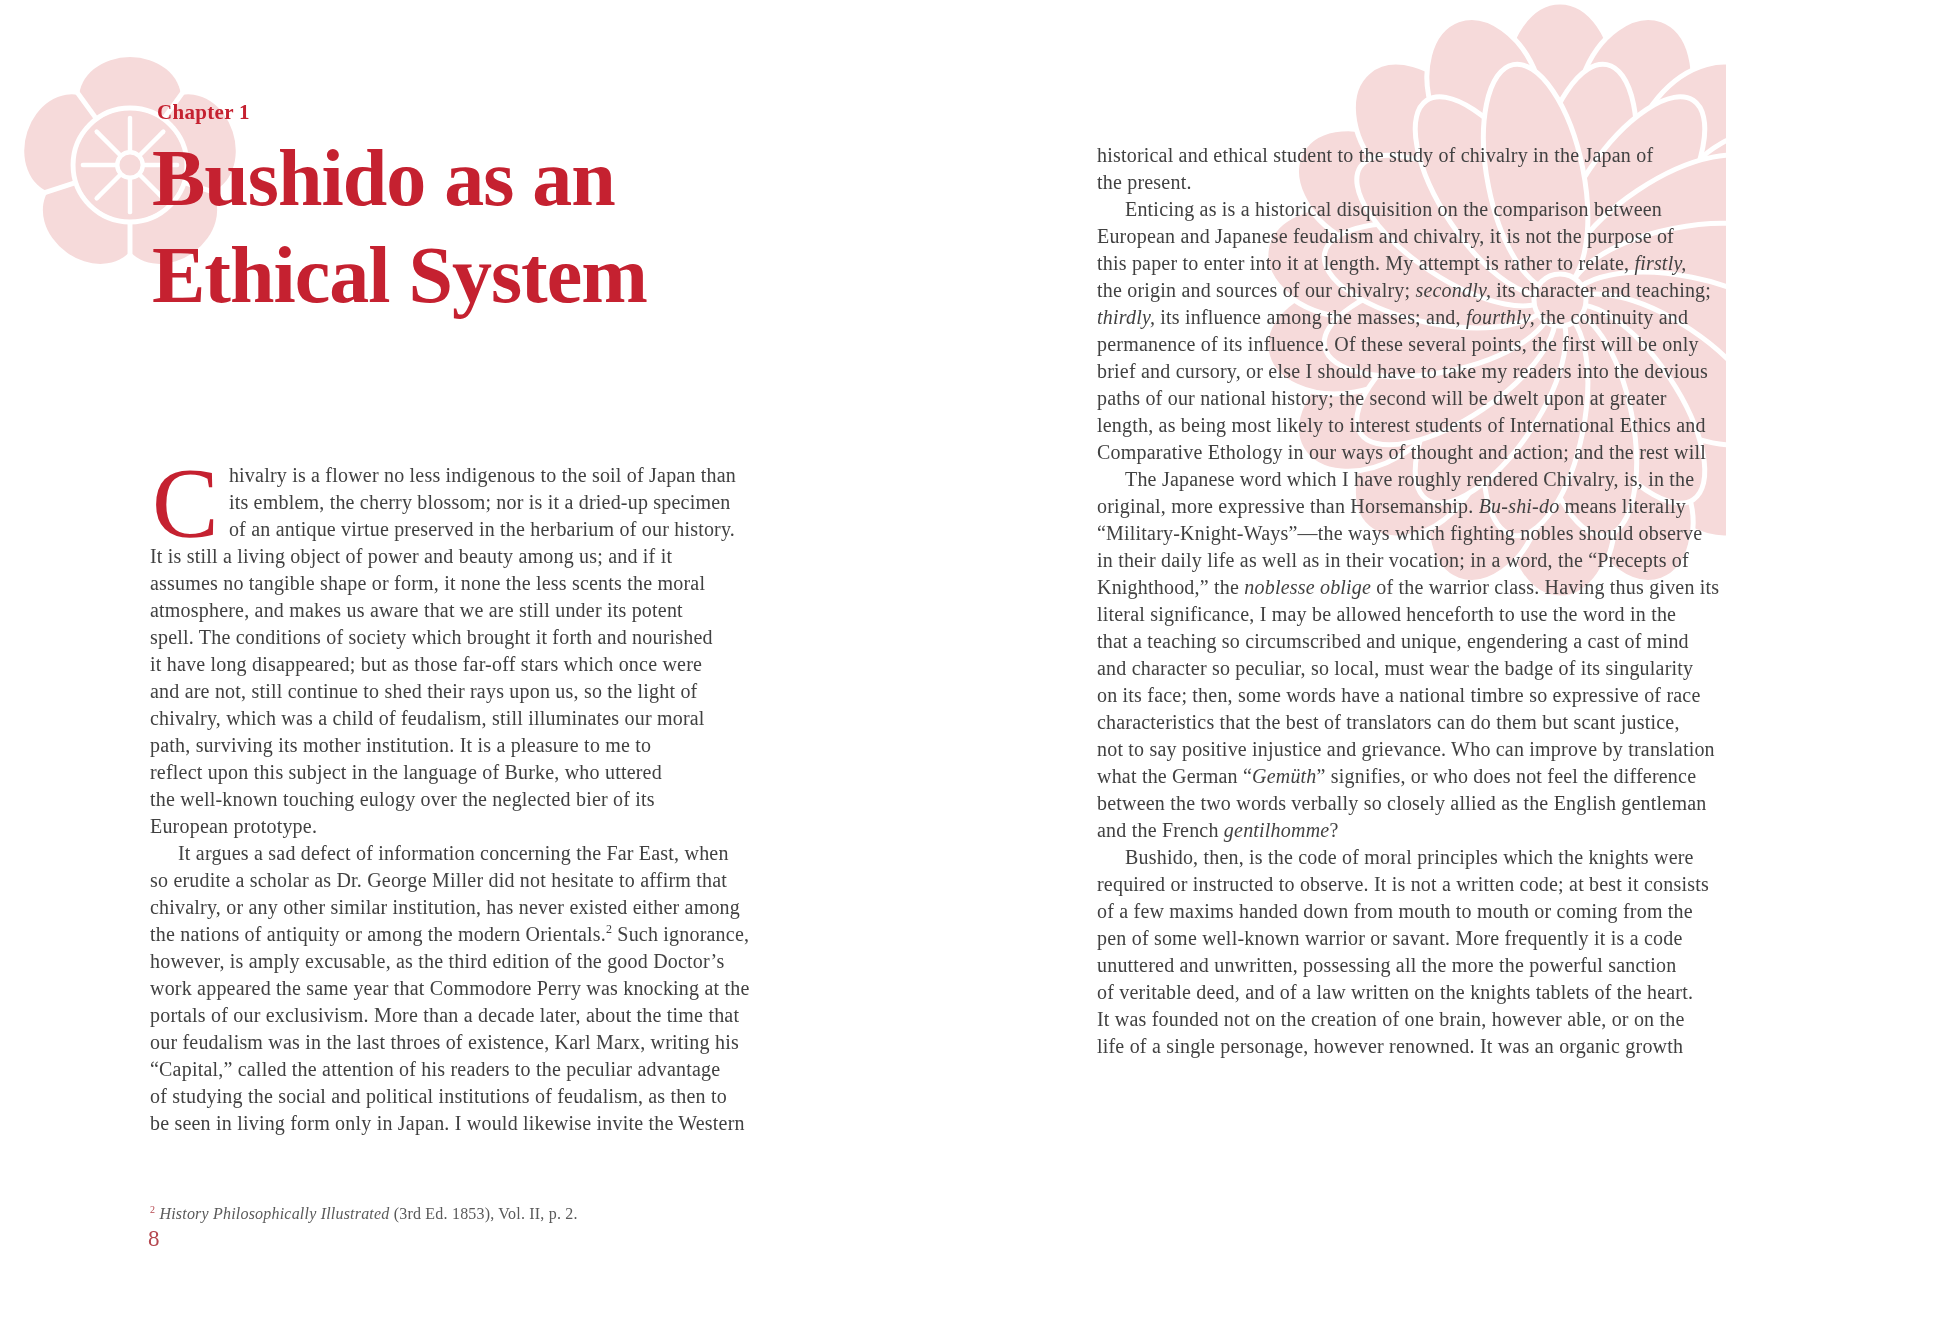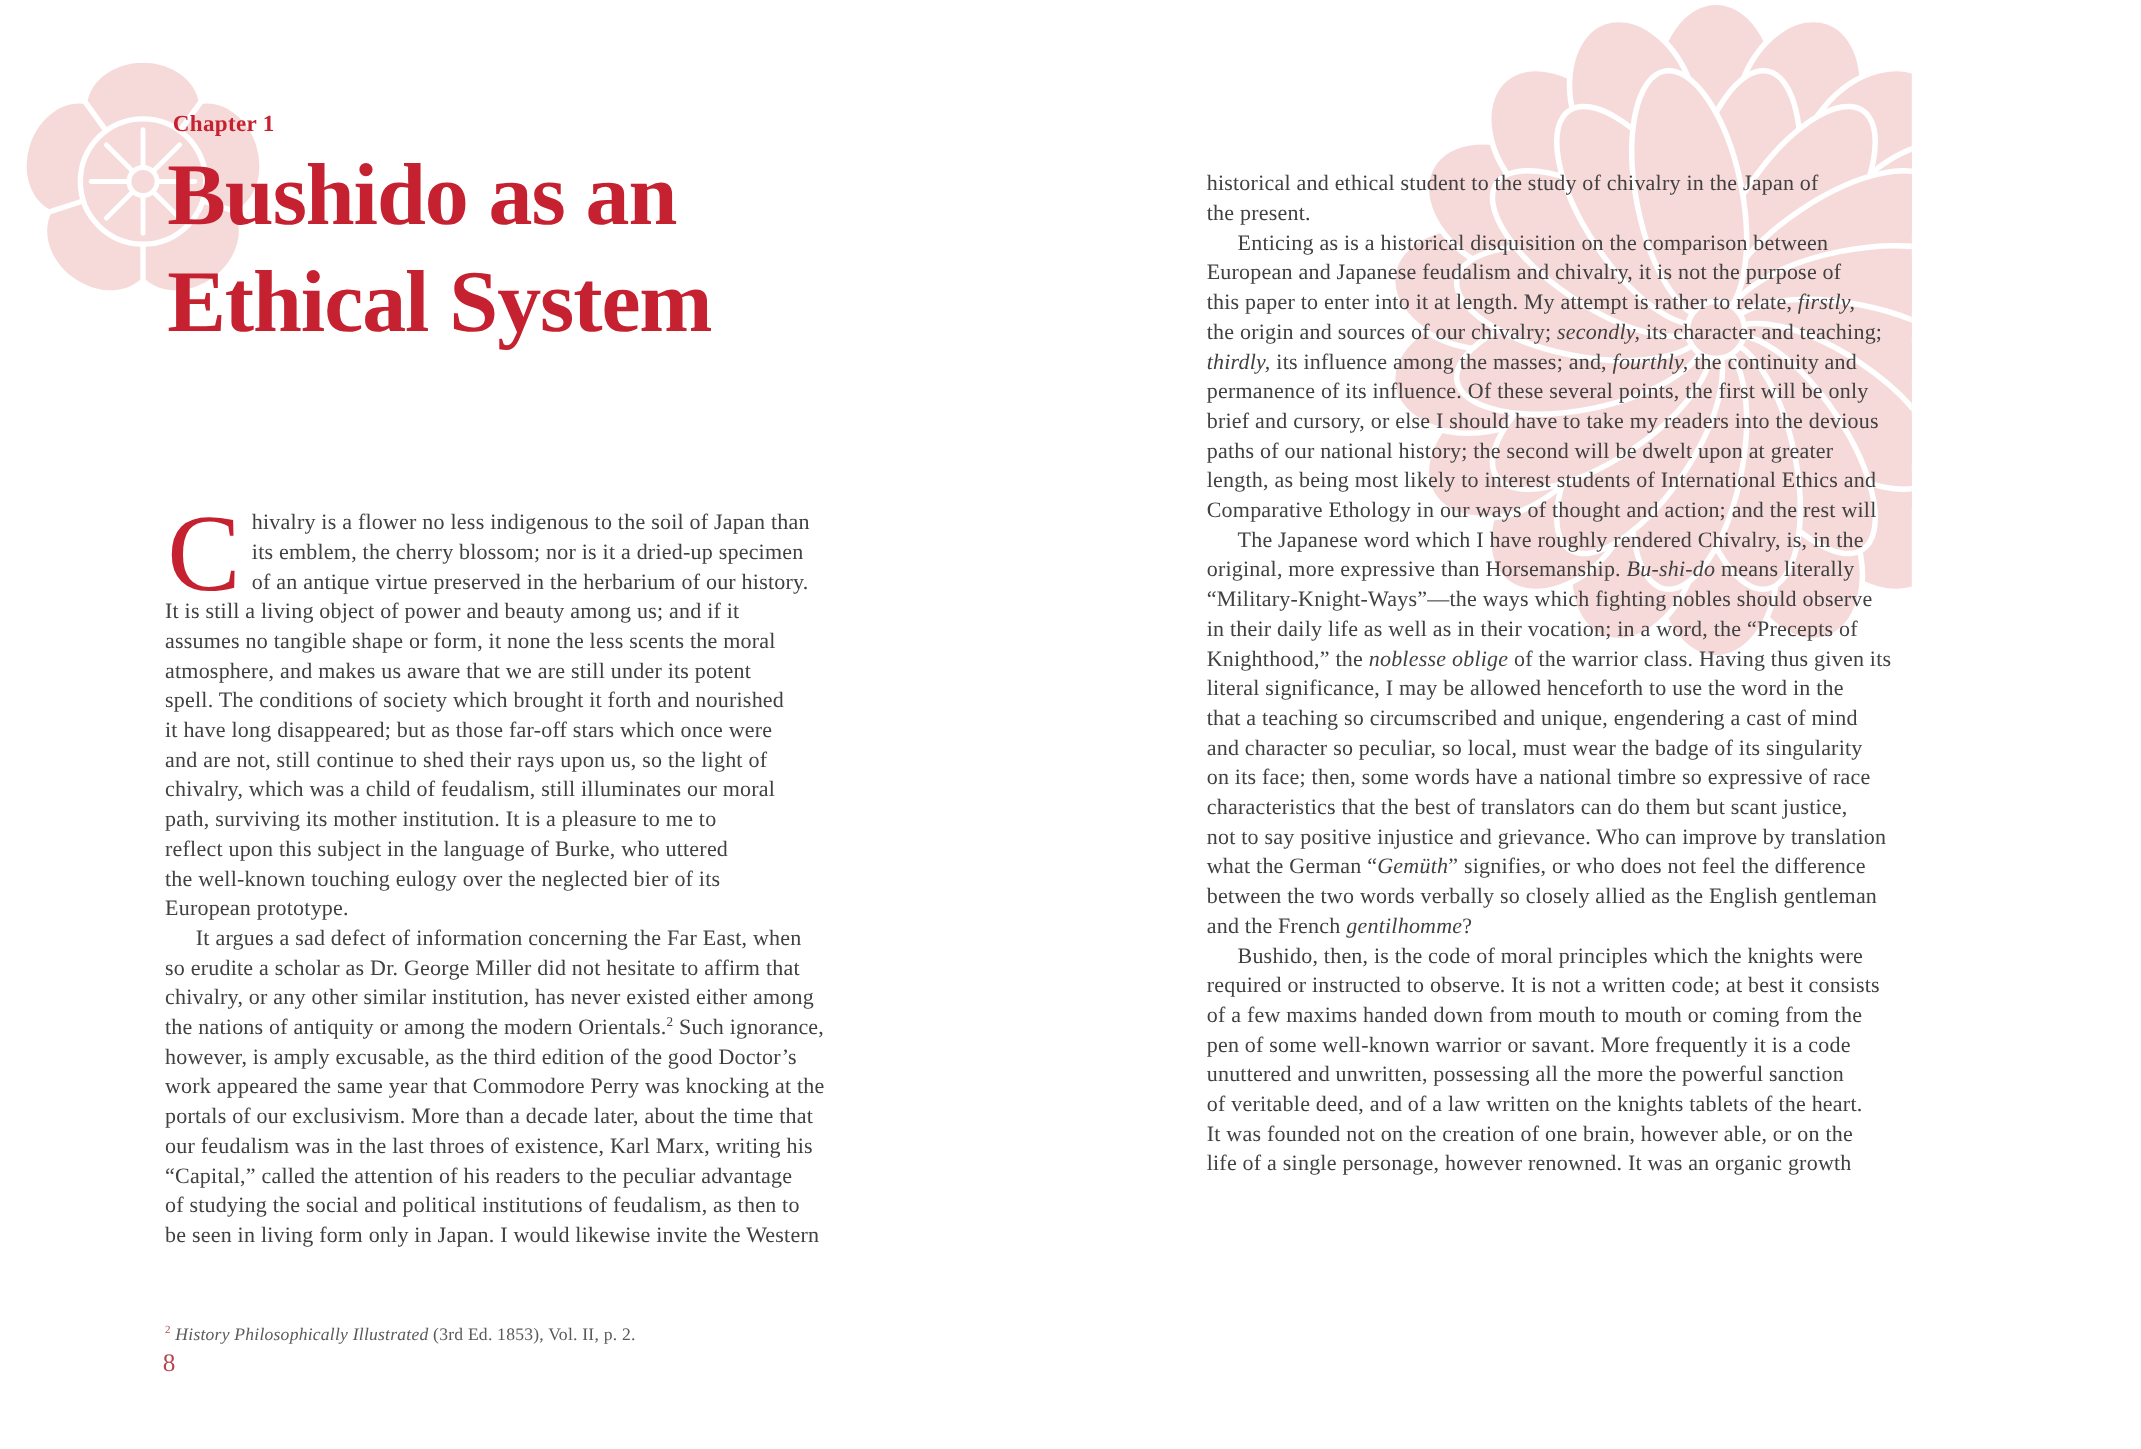--- a/index.html
+++ b/index.html
@@ -5,40 +5,40 @@
   :root{
     --accent-red:#c52130;
     --page-number-red:#b5474f;
     --body-text:#414141;
     --blossom-pink:#f6dada;
     --footnote-text:#5a5a5a;
   }
   html,body{margin:0;padding:0;background:#ffffff;}
   .spread{
     position:relative;width:1726px;height:1317px;background:#ffffff;overflow:hidden;
-    font-family:"Liberation Serif","DejaVu Serif",serif;color:var(--body-text);padding-left:12px;
+    font-family:"Liberation Serif","DejaVu Serif",serif;color:var(--body-text);
   }
   .decoration{position:absolute;pointer-events:none;}
   .crest-left{left:22px;top:57px;width:216px;height:216px;}
   .kiku{left:1260px;top:0px;width:600px;height:600px;}
 
   .chapter-label{
     position:absolute;left:157px;top:100px;
     font-size:21px;font-weight:700;color:var(--accent-red);letter-spacing:.3px;
   }
   .chapter-title{
     position:absolute;left:152px;top:130px;
     font-size:80px;line-height:97px;font-weight:700;color:var(--accent-red);
     letter-spacing:-1px;
   }
   .chapter-title .title-line{display:block;white-space:nowrap;}
 
   .body-block{position:absolute;font-size:20px;letter-spacing:.2px;}
   .body-left{left:150px;top:462px;width:690px;}
-  .body-right{left:1097px;top:154px;width:680px;}
+  .body-right{left:1097px;top:142px;width:680px;}
   .para + .para{}
   .line{line-height:27px;white-space:nowrap;}
   .line.first{text-indent:28px;}
   .line sup{font-size:12px;line-height:0;}
   .dropcap{
     float:left;color:var(--accent-red);
     font-size:100px;line-height:82px;height:81px;
     margin:0 10px 0 2px;
   }
   .footnote{

